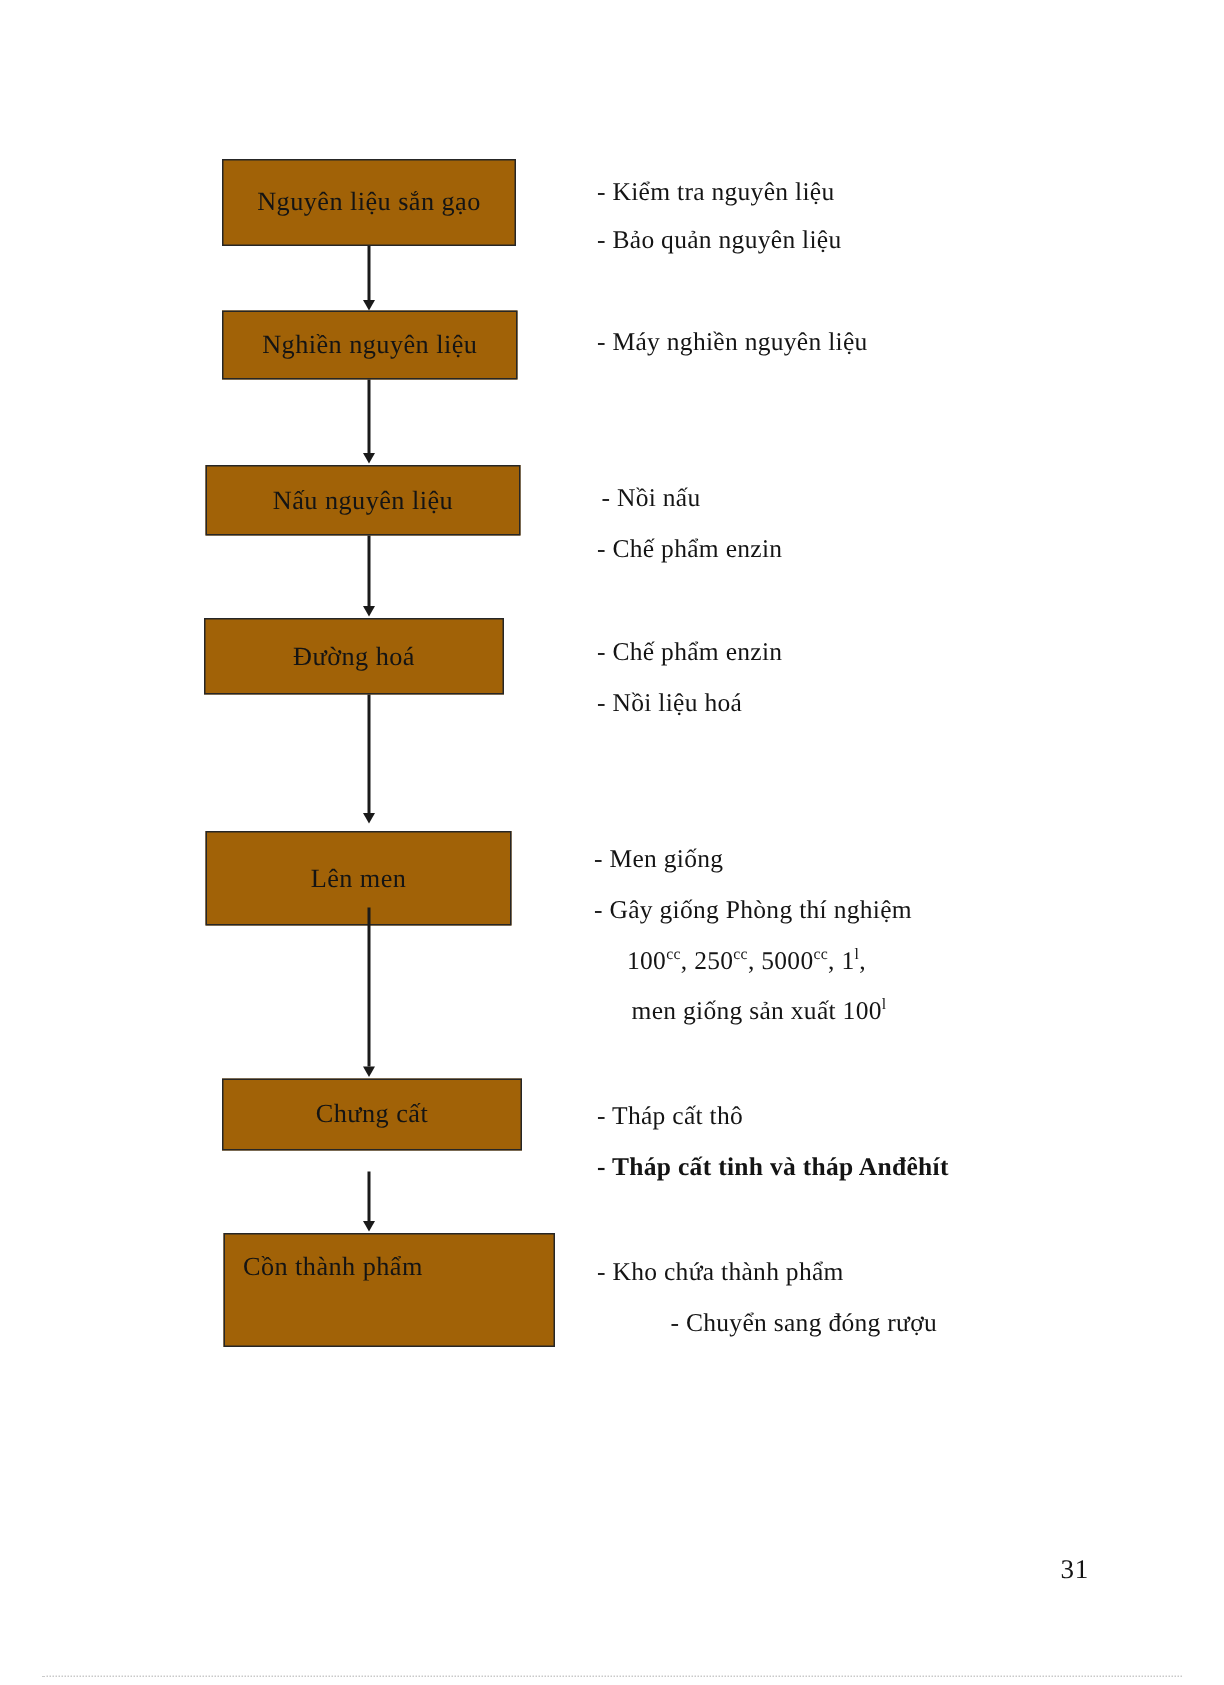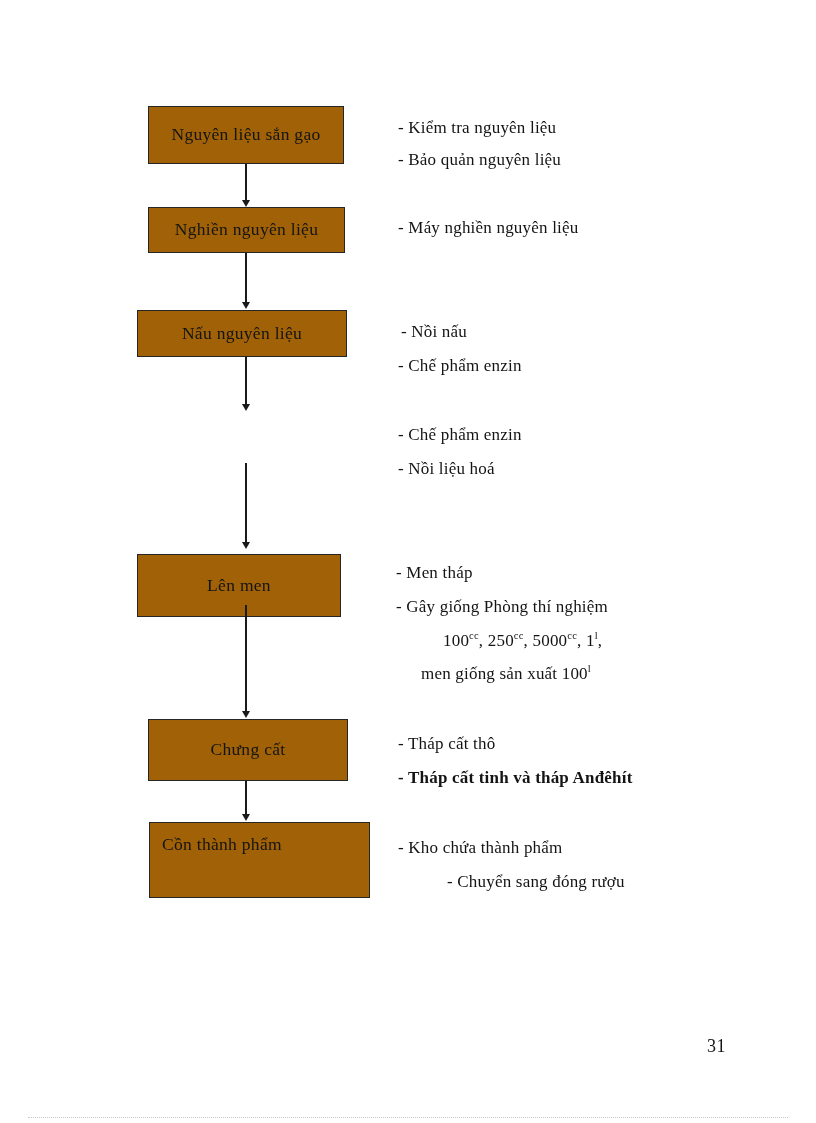--- a/index.html
+++ b/index.html
@@ -107,26 +107,29 @@
   </div>
 
   <div class="node center" style="left:137px; top:310px; width:210px; height:47px;">
     <span class="node-label">Nấu nguyên  liệu</span>
   </div>
 
   <div class="node center" style="left:148px; top:207px; width:197px; height:46px;">
     <span class="node-label">Nghiền  nguyên liệu</span>
   </div>
 
+  <div class="node center" style="left:136px; top:412px; width:200px; height:51px;">
+    <span class="node-label">Đường hoá</span>
+  </div>
 
   <div class="node center" style="left:137px; top:554px; width:204px; height:63px;">
     <span class="node-label">Lên men</span>
   </div>
 
-  <div class="node center" style="left:148px; top:719px; width:200px; height:62px;align-items:center;">
+  <div class="node center" style="left:148px; top:719px; width:200px; height:48px;align-items:center;">
     <span class="node-label">Chưng cất</span>
   </div>
 
   <div class="node left top" style="left:149px; top:822px; width:221px; height:76px;">
     <span class="node-label">Cồn thành phẩm</span>
   </div>
 
   <div class="arrow" style="left:245px; top:164px;">
     <div class="shaft" style="height:36px;"></div>
     <div class="head" style="top:36px;"></div>
@@ -161,24 +164,24 @@
   <div class="note" style="left:398px; top:150px;">- Bảo quản nguyên liệu</div>
 
   <div class="note" style="left:398px; top:218px;">- Máy nghiền  nguyên liệu</div>
 
   <div class="note" style="left:401px; top:322px;">- Nồi nấu</div>
   <div class="note" style="left:398px; top:356px;">- Chế phẩm enzin</div>
 
   <div class="note" style="left:398px; top:425px;">- Chế phẩm enzin</div>
   <div class="note" style="left:398px; top:459px;">- Nồi liệu hoá</div>
 
-  <div class="note" style="left:396px; top:563px;">- Men tháp</div>
+  <div class="note" style="left:396px; top:563px;">- Men giống</div>
   <div class="note" style="left:396px; top:597px;">- Gây giống Phòng thí nghiệm</div>
 
-  <div class="note" style="left:418px; top:631px;margin-left:25px;">
+  <div class="note" style="left:418px; top:631px;">
     <span>100</span><sup>cc</sup><span>, 250</span><sup>cc</sup><span>, 5000</span><sup>cc</sup><span>, 1</span><sup>l</sup><span>,</span>
   </div>
 
   <div class="note" style="left:421px; top:664px;">
     <span>men giống  sản xuất 100</span><sup>l</sup>
   </div>
 
   <div class="note" style="left:398px; top:734px;">- Tháp cất thô</div>
   <div class="note" style="left:398px; top:768px;font-weight:bold;">- Tháp cất tinh và tháp Anđêhít</div>
 

